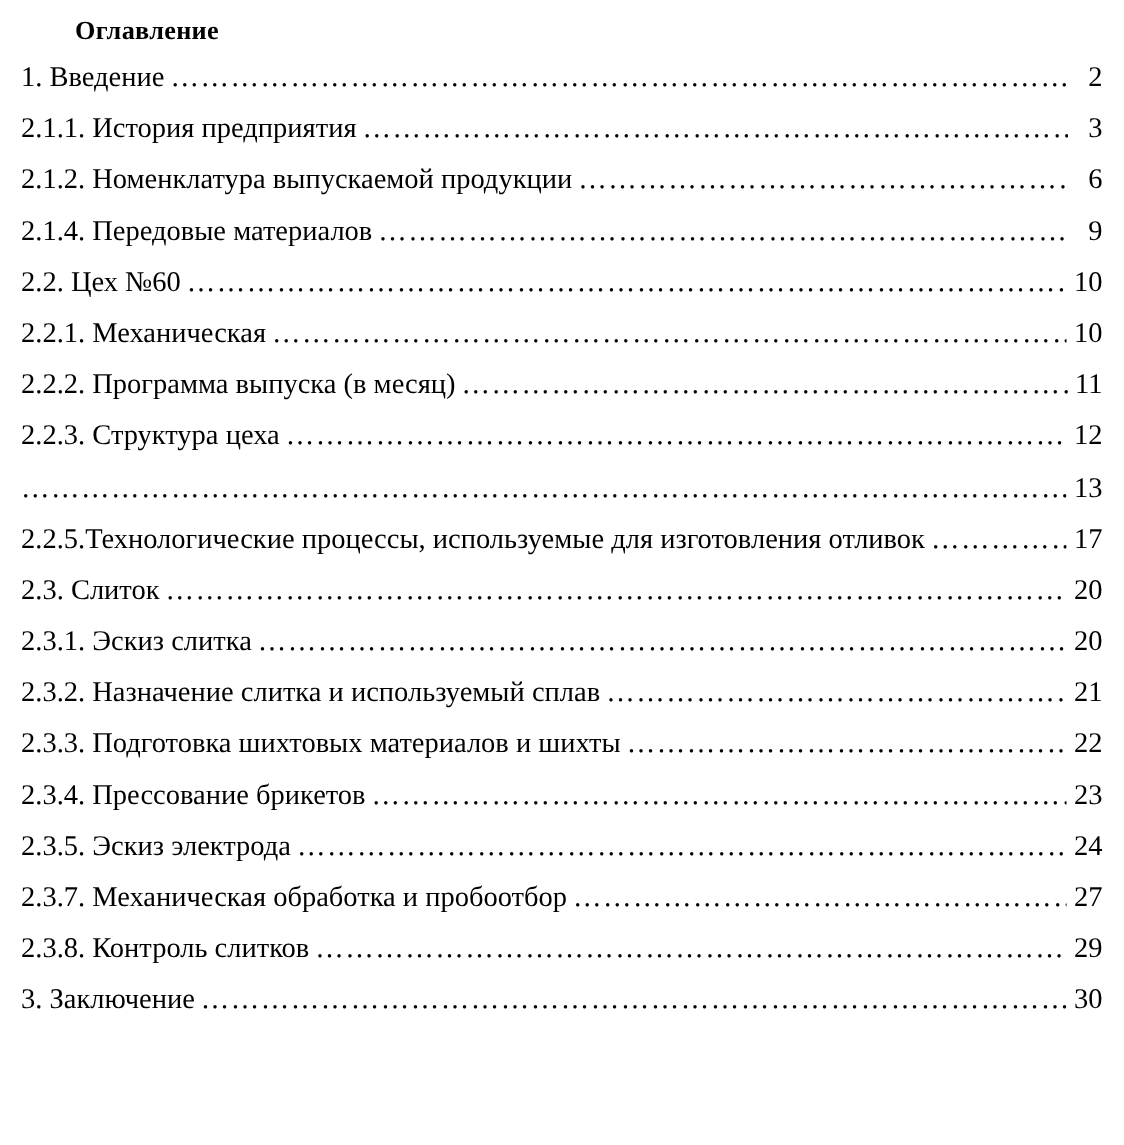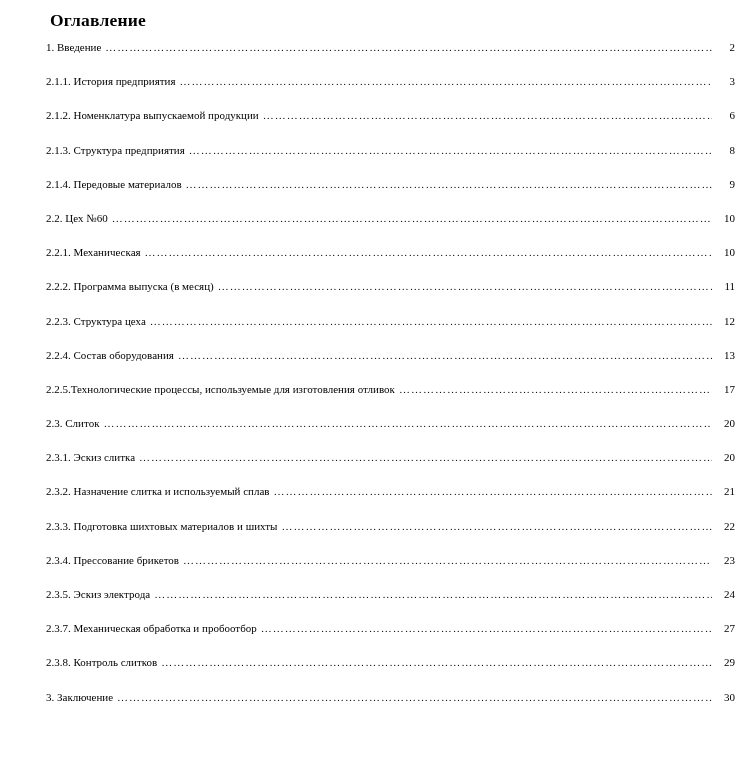--- a/index.html
+++ b/index.html
@@ -21,22 +21,21 @@
     padding: 6px 14px 0 14px;
     border-radius: 16px;
   }
   .doc-title {
     font-weight: bold;
     font-size: 17.5px;
     margin: 4px 0 10px 36px;
     letter-spacing: 0.2px;
   }
   .toc {
-    font-size: 11px;
-    margin-left: 32px;
+    font-size: 19px;
   }
   .toc-row {
     display: flex;
     align-items: baseline;
     height: 34.2px;
     white-space: nowrap;
   }
   .toc-label {
     flex: 0 0 auto;
     padding-right: 4px;
@@ -72,25 +71,20 @@
         <span class="toc-label">2.1.1. История предприятия</span>
         <span class="toc-dots"></span>
         <span class="toc-page">3</span>
       </div>
       <div class="toc-row">
         <span class="toc-label">2.1.2. Номенклатура выпускаемой продукции</span>
         <span class="toc-dots"></span>
         <span class="toc-page">6</span>
       </div>
       <div class="toc-row">
-        <span class="toc-label">2.1.3. Структура предприятия</span>
-        <span class="toc-dots"></span>
-        <span class="toc-page">8</span>
-      </div>
-      <div class="toc-row">
         <span class="toc-label">2.1.4. Передовые материалов</span>
         <span class="toc-dots"></span>
         <span class="toc-page">9</span>
       </div>
       <div class="toc-row">
         <span class="toc-label">2.2. Цех №60</span>
         <span class="toc-dots"></span>
         <span class="toc-page">10</span>
       </div>
       <div class="toc-row">
@@ -102,21 +96,20 @@
         <span class="toc-label">2.2.2. Программа выпуска (в месяц)</span>
         <span class="toc-dots"></span>
         <span class="toc-page">11</span>
       </div>
       <div class="toc-row">
         <span class="toc-label">2.2.3. Структура цеха</span>
         <span class="toc-dots"></span>
         <span class="toc-page">12</span>
       </div>
       <div class="toc-row">
-        <span class="toc-label">2.2.4. Состав оборудования</span>
         <span class="toc-dots"></span>
         <span class="toc-page">13</span>
       </div>
       <div class="toc-row">
         <span class="toc-label">2.2.5.Технологические процессы, используемые для изготовления отливок</span>
         <span class="toc-dots"></span>
         <span class="toc-page">17</span>
       </div>
       <div class="toc-row">
         <span class="toc-label">2.3. Слиток</span>

